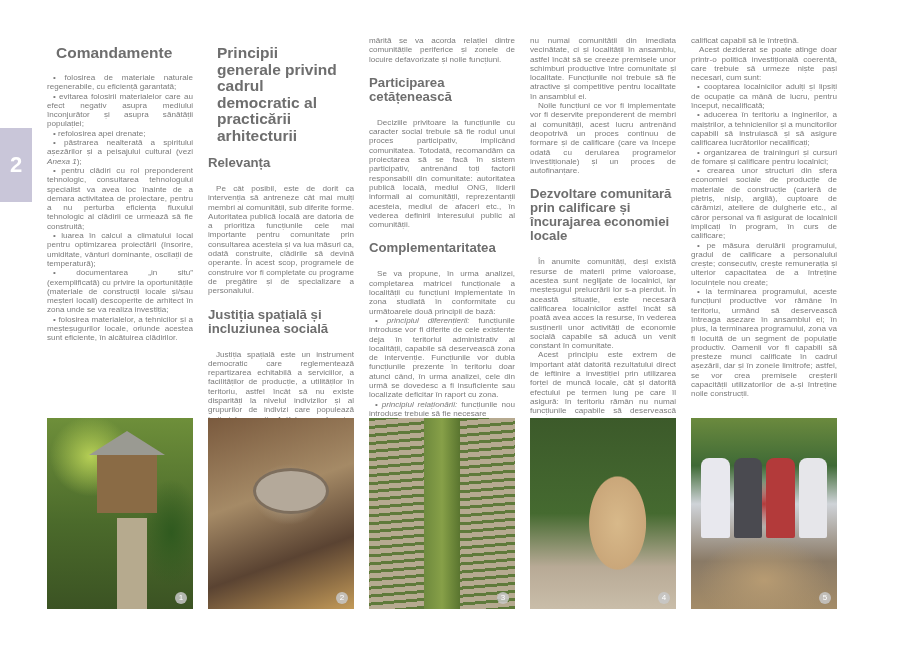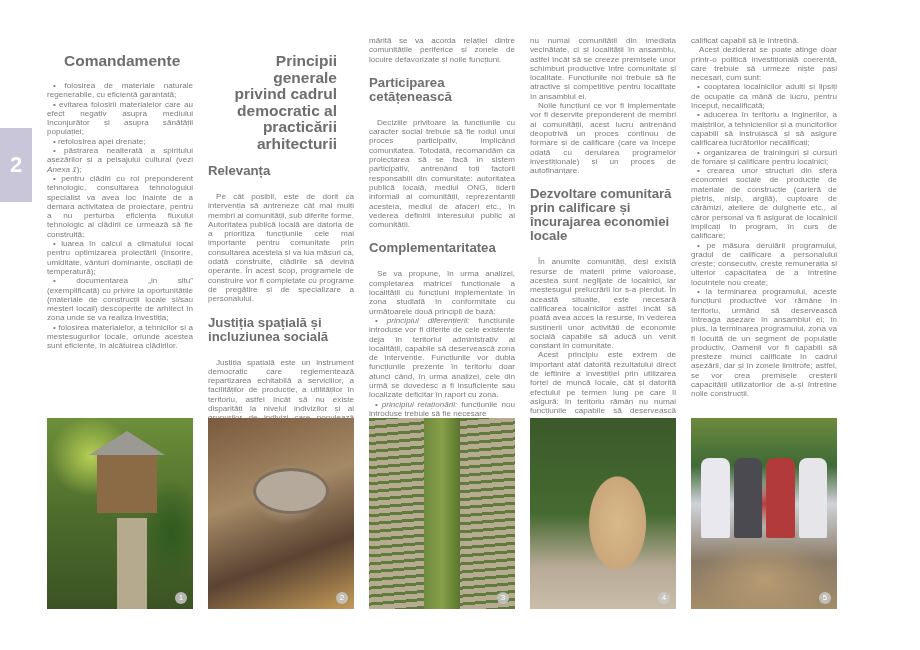--- a/index.html
+++ b/index.html
@@ -9,23 +9,23 @@
   }
   .page-tab {
     position:absolute; left:0; top:128px; width:32px; height:74px; background:#c9c6d9;
     display:flex; align-items:center; justify-content:center;
   }
   .page-tab span { color:#ffffff; font-weight:bold; font-size:22px; font-family:"Liberation Sans", sans-serif; }
   .col {
     position:absolute; top:36px; width:146px; font-size:8.1px; line-height:9.3px; text-align:justify;
   }
   .c1 { left:47px; } .c2 { left:208px; } .c3 { left:369px; } .c4 { left:530px; } .c5 { left:691px; }
-  h1, h2 { font-family:"Liberation Sans", sans-serif; color:#6e6e6e; font-weight:bold; margin:17px; text-align:left; }
+  h1, h2 { font-family:"Liberation Sans", sans-serif; color:#6e6e6e; font-weight:bold; margin:9px; text-align:left; }
   h1 { font-size:15.5px; line-height:16px; margin-bottom:12px; }
-  h1.big { font-size:15.5px; line-height:16.5px;text-align:right; }
+  h1.big { font-size:15.5px; line-height:16.5px; }
   h2 { font-size:13.2px; line-height:14px; margin:12px 0 14px 0; }
   p { margin:0; }
   .ind { text-indent:8px; }
   .bul::before { content:"• "; }
   .bul { text-indent:6px; }
   em { font-style:italic; }
   .photos { position:absolute; top:418px; left:47px; width:790px; height:191px; }
   .photo { position:absolute; top:0; width:146px; height:191px; overflow:hidden; }
   .badge {
     position:absolute; right:6px; bottom:5px; width:12px; height:12px; border-radius:50%;

